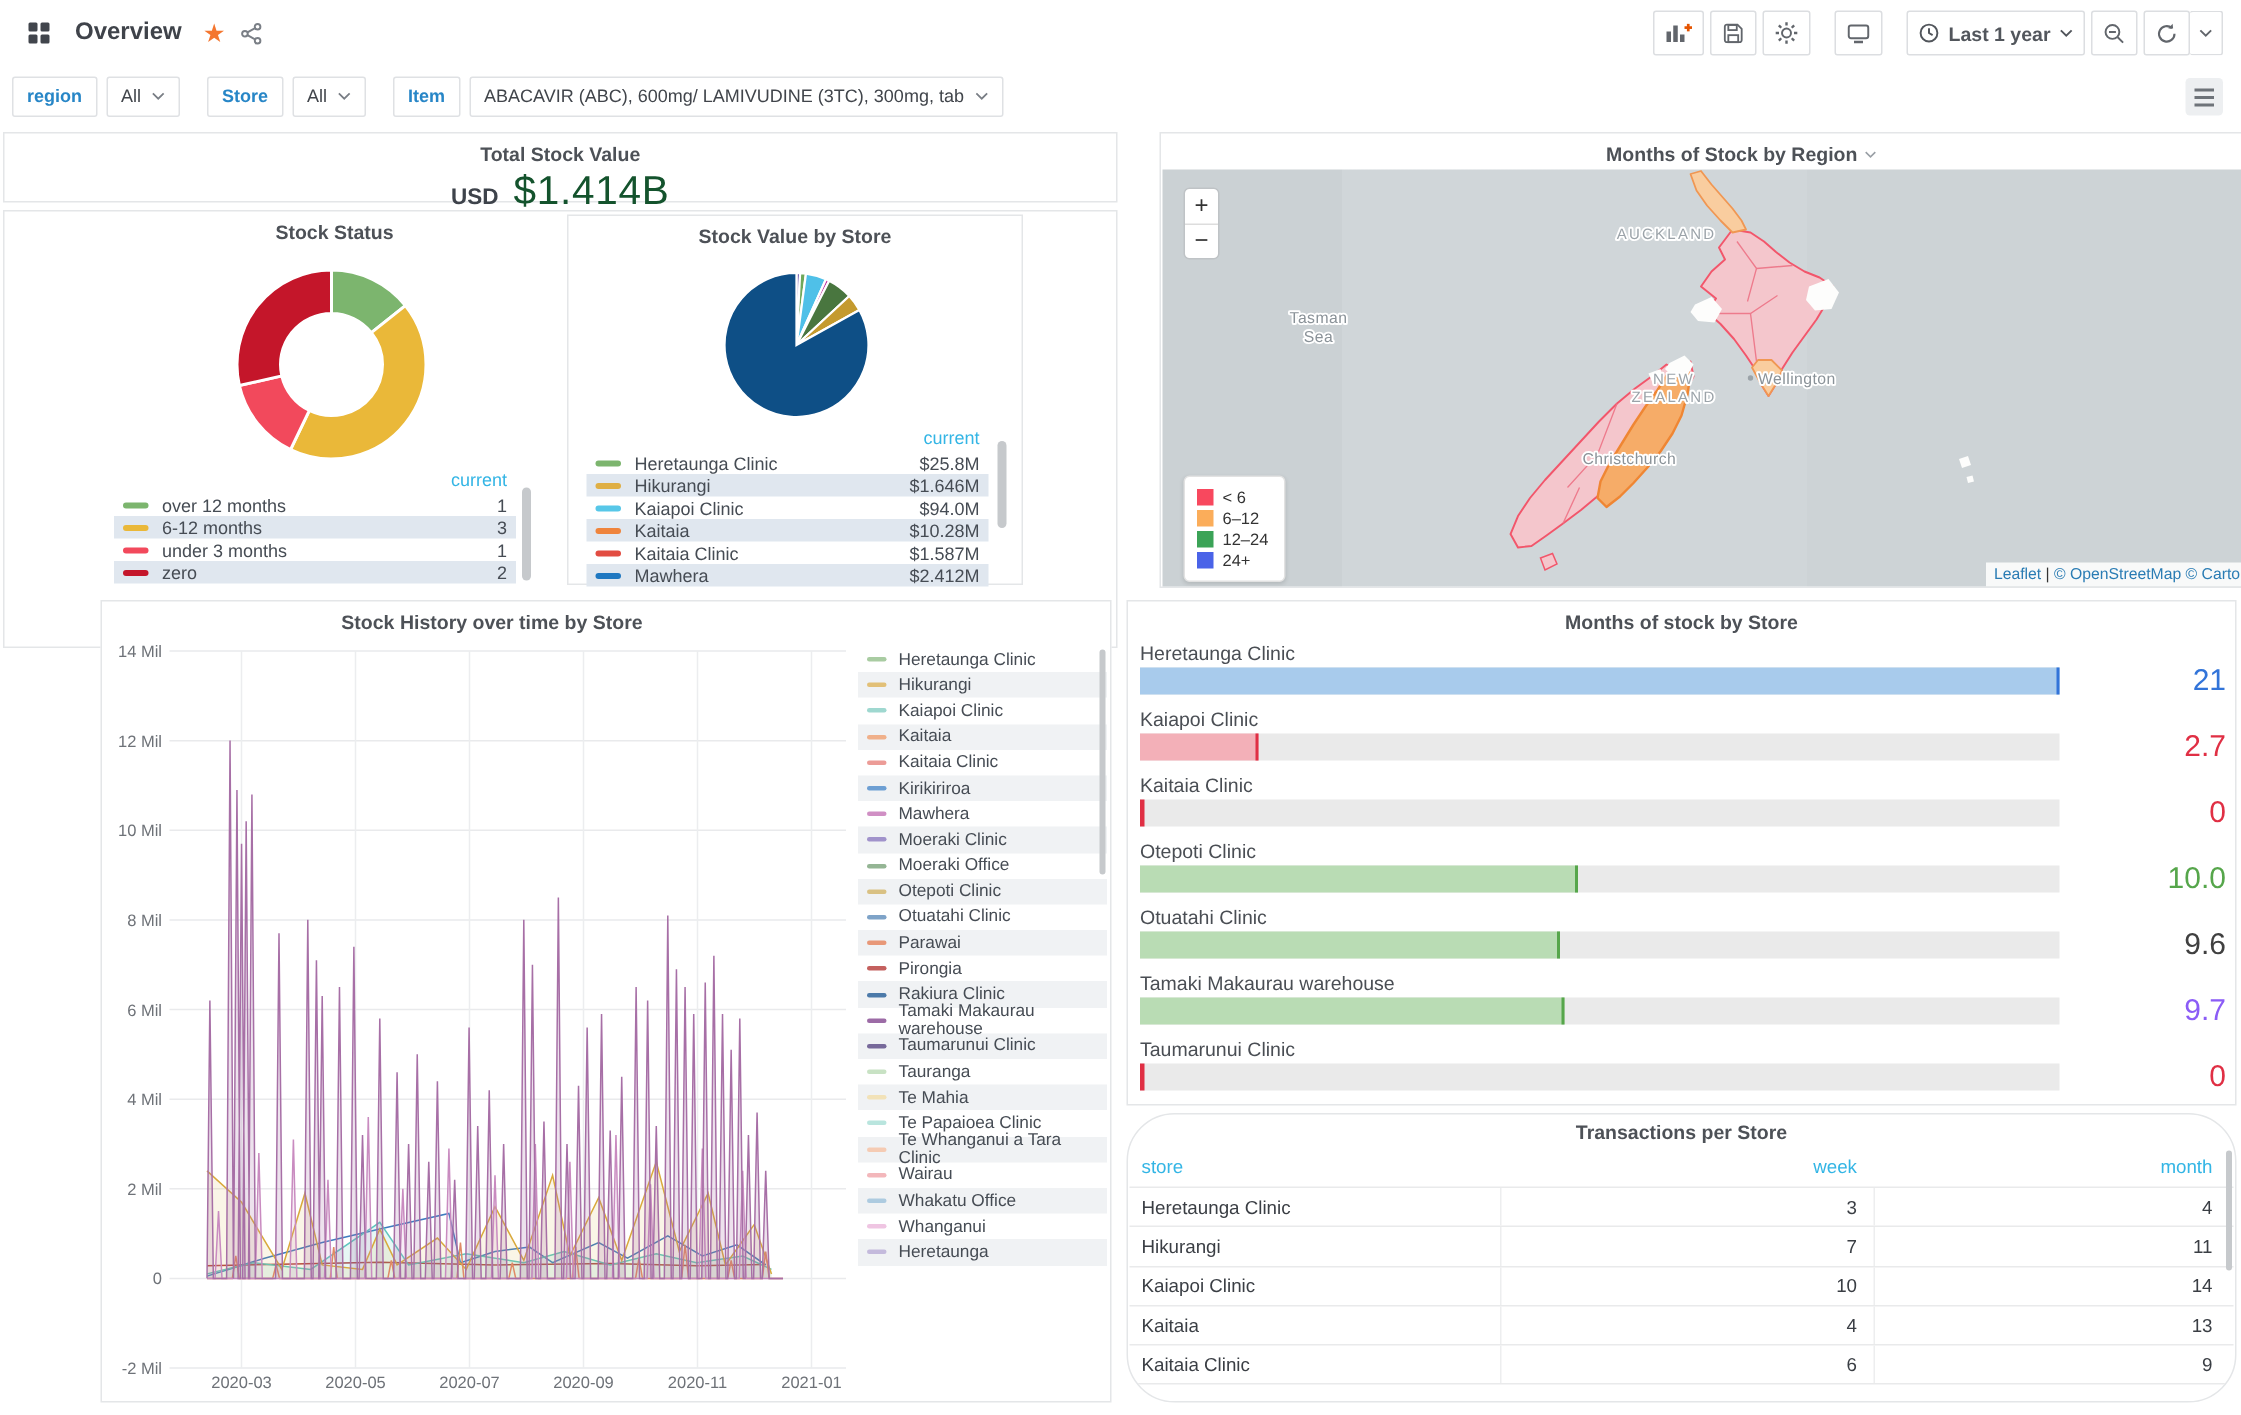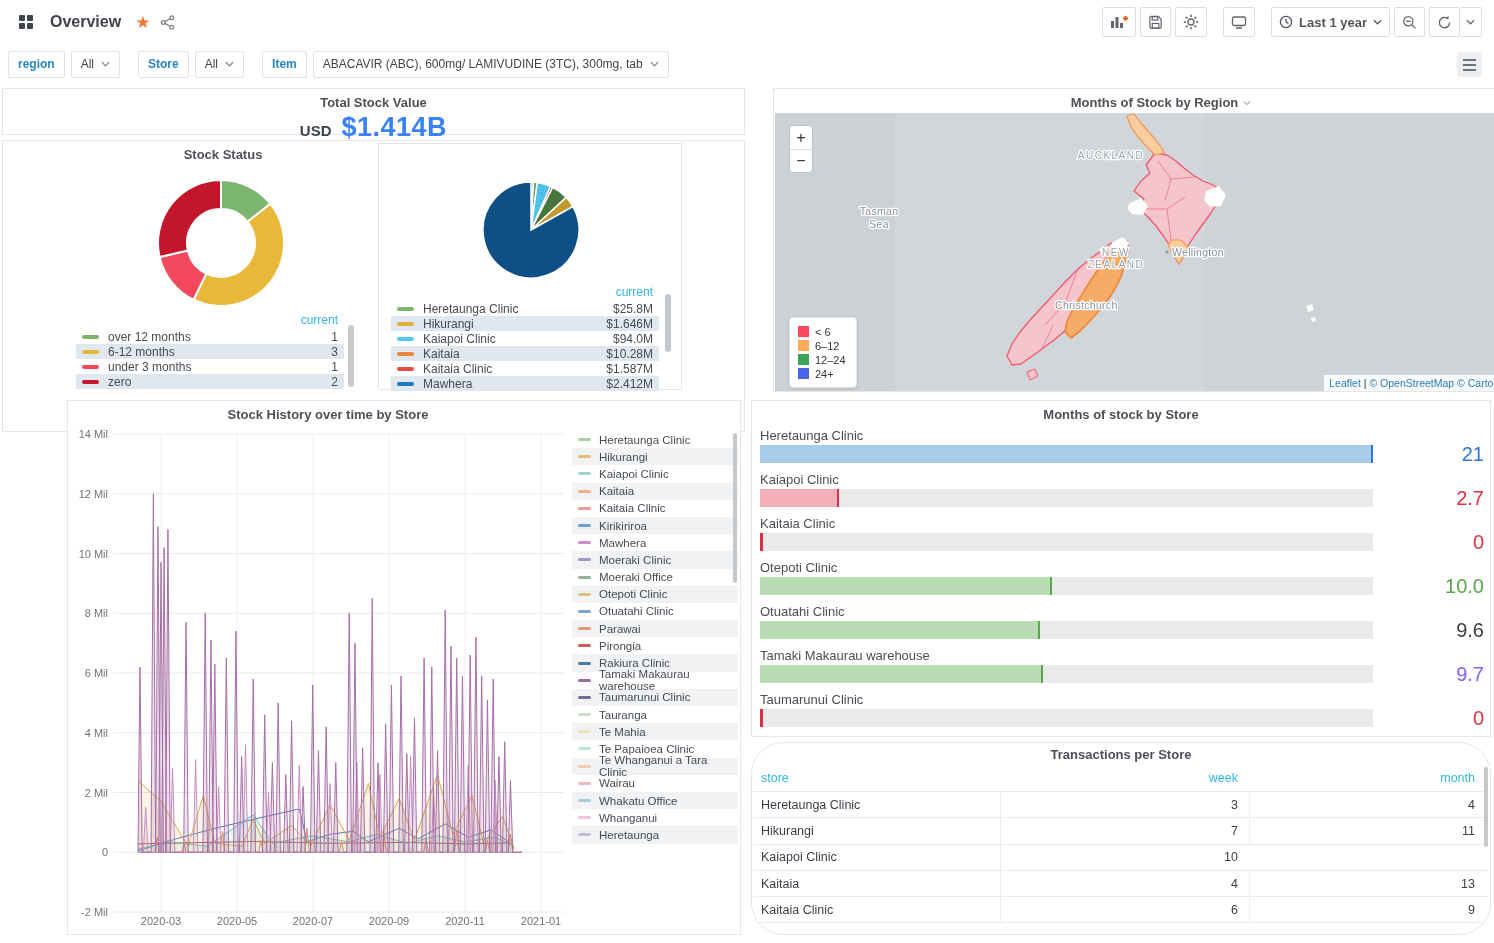--- a/index.html
+++ b/index.html
@@ -35,21 +35,21 @@
                background:#EDEFF1; display:flex; flex-direction:column; justify-content:center;
                align-items:center; gap:3px; cursor:pointer; }
   .hamburger i { display:block; width:13px; height:2px; background:#6E7379; }
   
   .panel { position:absolute; background:#fff; border:1px solid #E4E6E8; }
   .ptitle { text-align:center; font-size:13px; font-weight:700; color:#4D5157; padding-top:6px;
             display:flex; justify-content:center; align-items:center; gap:5px; }
   
   .total-row { display:flex; justify-content:center; align-items:baseline; gap:10px; margin-top:2px; }
   .total-cur { font-size:15px; font-weight:700; color:#3E434B; }
-  .total-val { font-size:27px; font-weight:700; color:#3b82f6; letter-spacing:.5px; }
+  .total-val { font-size:27px; font-weight:400; color:#14532d; letter-spacing:.5px; }
   
   .ltable { position:absolute; font-size:12px; color:#464C54; }
   .lhead { text-align:right; color:#33B5E5; padding:0 6px 2px 6px; }
   .lrow { display:flex; align-items:center; height:15px; padding:0 6px; }
   .lrow.alt { background:#E0E7EF; }
   .lchip { width:17px; height:4px; border-radius:2px; margin-right:9px; flex:none; }
   .lval { margin-left:auto; }
   .sbar { position:absolute; width:6px; border-radius:3px; background:#C6C9CC; }
   
   .mapwrap { position:absolute; left:1px; top:24px; width:738px; height:278px; overflow:hidden;
@@ -270,20 +270,21 @@
           <div class="lchip" style="background: rgb(196, 22, 42);"></div>
           <div>zero</div>
           <div class="lval">2</div>
         </div>
       </div>
   </div>
   <div class="sbar" style="left:345px;top:184px;height:62px;"></div>
 </div>
 
 <div class="panel" style="left:378px;top:143px;width:304px;height:247px;z-index:3;">
+  <div class="ptitle">Stock Value by Store</div>
   <svg id="pie-svg" width="304" height="110" viewBox="0 0 304 110" style="position:absolute;left:0;top:30px;">
       <path d="M152,56L152,8A48,48 0 0 1 154.41172727262895,8.060626082911163Z" fill="#5A3FA0" stroke="#fff" stroke-width="1.5"></path>
       <path d="M152,56L154.41172727262895,8.060626082911163A48,48 0 0 1 158.31508923642957,8.417233708663687Z" fill="#6FA85A" stroke="#fff" stroke-width="1.5"></path>
       <path d="M152,56L158.31508923642957,8.417233708663687A48,48 0 0 1 171.61515558734476,12.19080380463187Z" fill="#4FC0E8" stroke="#fff" stroke-width="1.5"></path>
       <path d="M152,56L171.61515558734476,12.19080380463187A48,48 0 0 1 173.79154398749824,13.231686838958346Z" fill="#C02AA0" stroke="#fff" stroke-width="1.5"></path>
       <path d="M152,56L173.79154398749824,13.231686838958346A48,48 0 0 1 187.19625661868287,23.362237821323873Z" fill="#49763F" stroke="#fff" stroke-width="1.5"></path>
       <path d="M152,56L187.19625661868287,23.362237821323873A48,48 0 0 1 193.91659783087619,32.611993965184055Z" fill="#C49A2E" stroke="#fff" stroke-width="1.5"></path>
       <path d="M152,56L193.91659783087619,32.611993965184055A48,48 0 1 1 151.99999999999994,8Z" fill="#0E4F86" stroke="#fff" stroke-width="1.5"></path>
     </svg>
   <div class="ltable" style="left:12px;top:141px;width:268px;">
@@ -621,20 +622,21 @@
           <div class="c-month">4</div>
         </div>
         <div class="trow">
           <div class="c-store">Hikurangi</div>
           <div class="c-week">7</div>
           <div class="c-month">11</div>
         </div>
         <div class="trow">
           <div class="c-store">Kaiapoi Clinic</div>
           <div class="c-week">10</div>
+          <div class="c-month">14</div>
         </div>
         <div class="trow">
           <div class="c-store">Kaitaia</div>
           <div class="c-week">4</div>
           <div class="c-month">13</div>
         </div>
         <div class="trow">
           <div class="c-store">Kaitaia Clinic</div>
           <div class="c-week">6</div>
           <div class="c-month">9</div>

